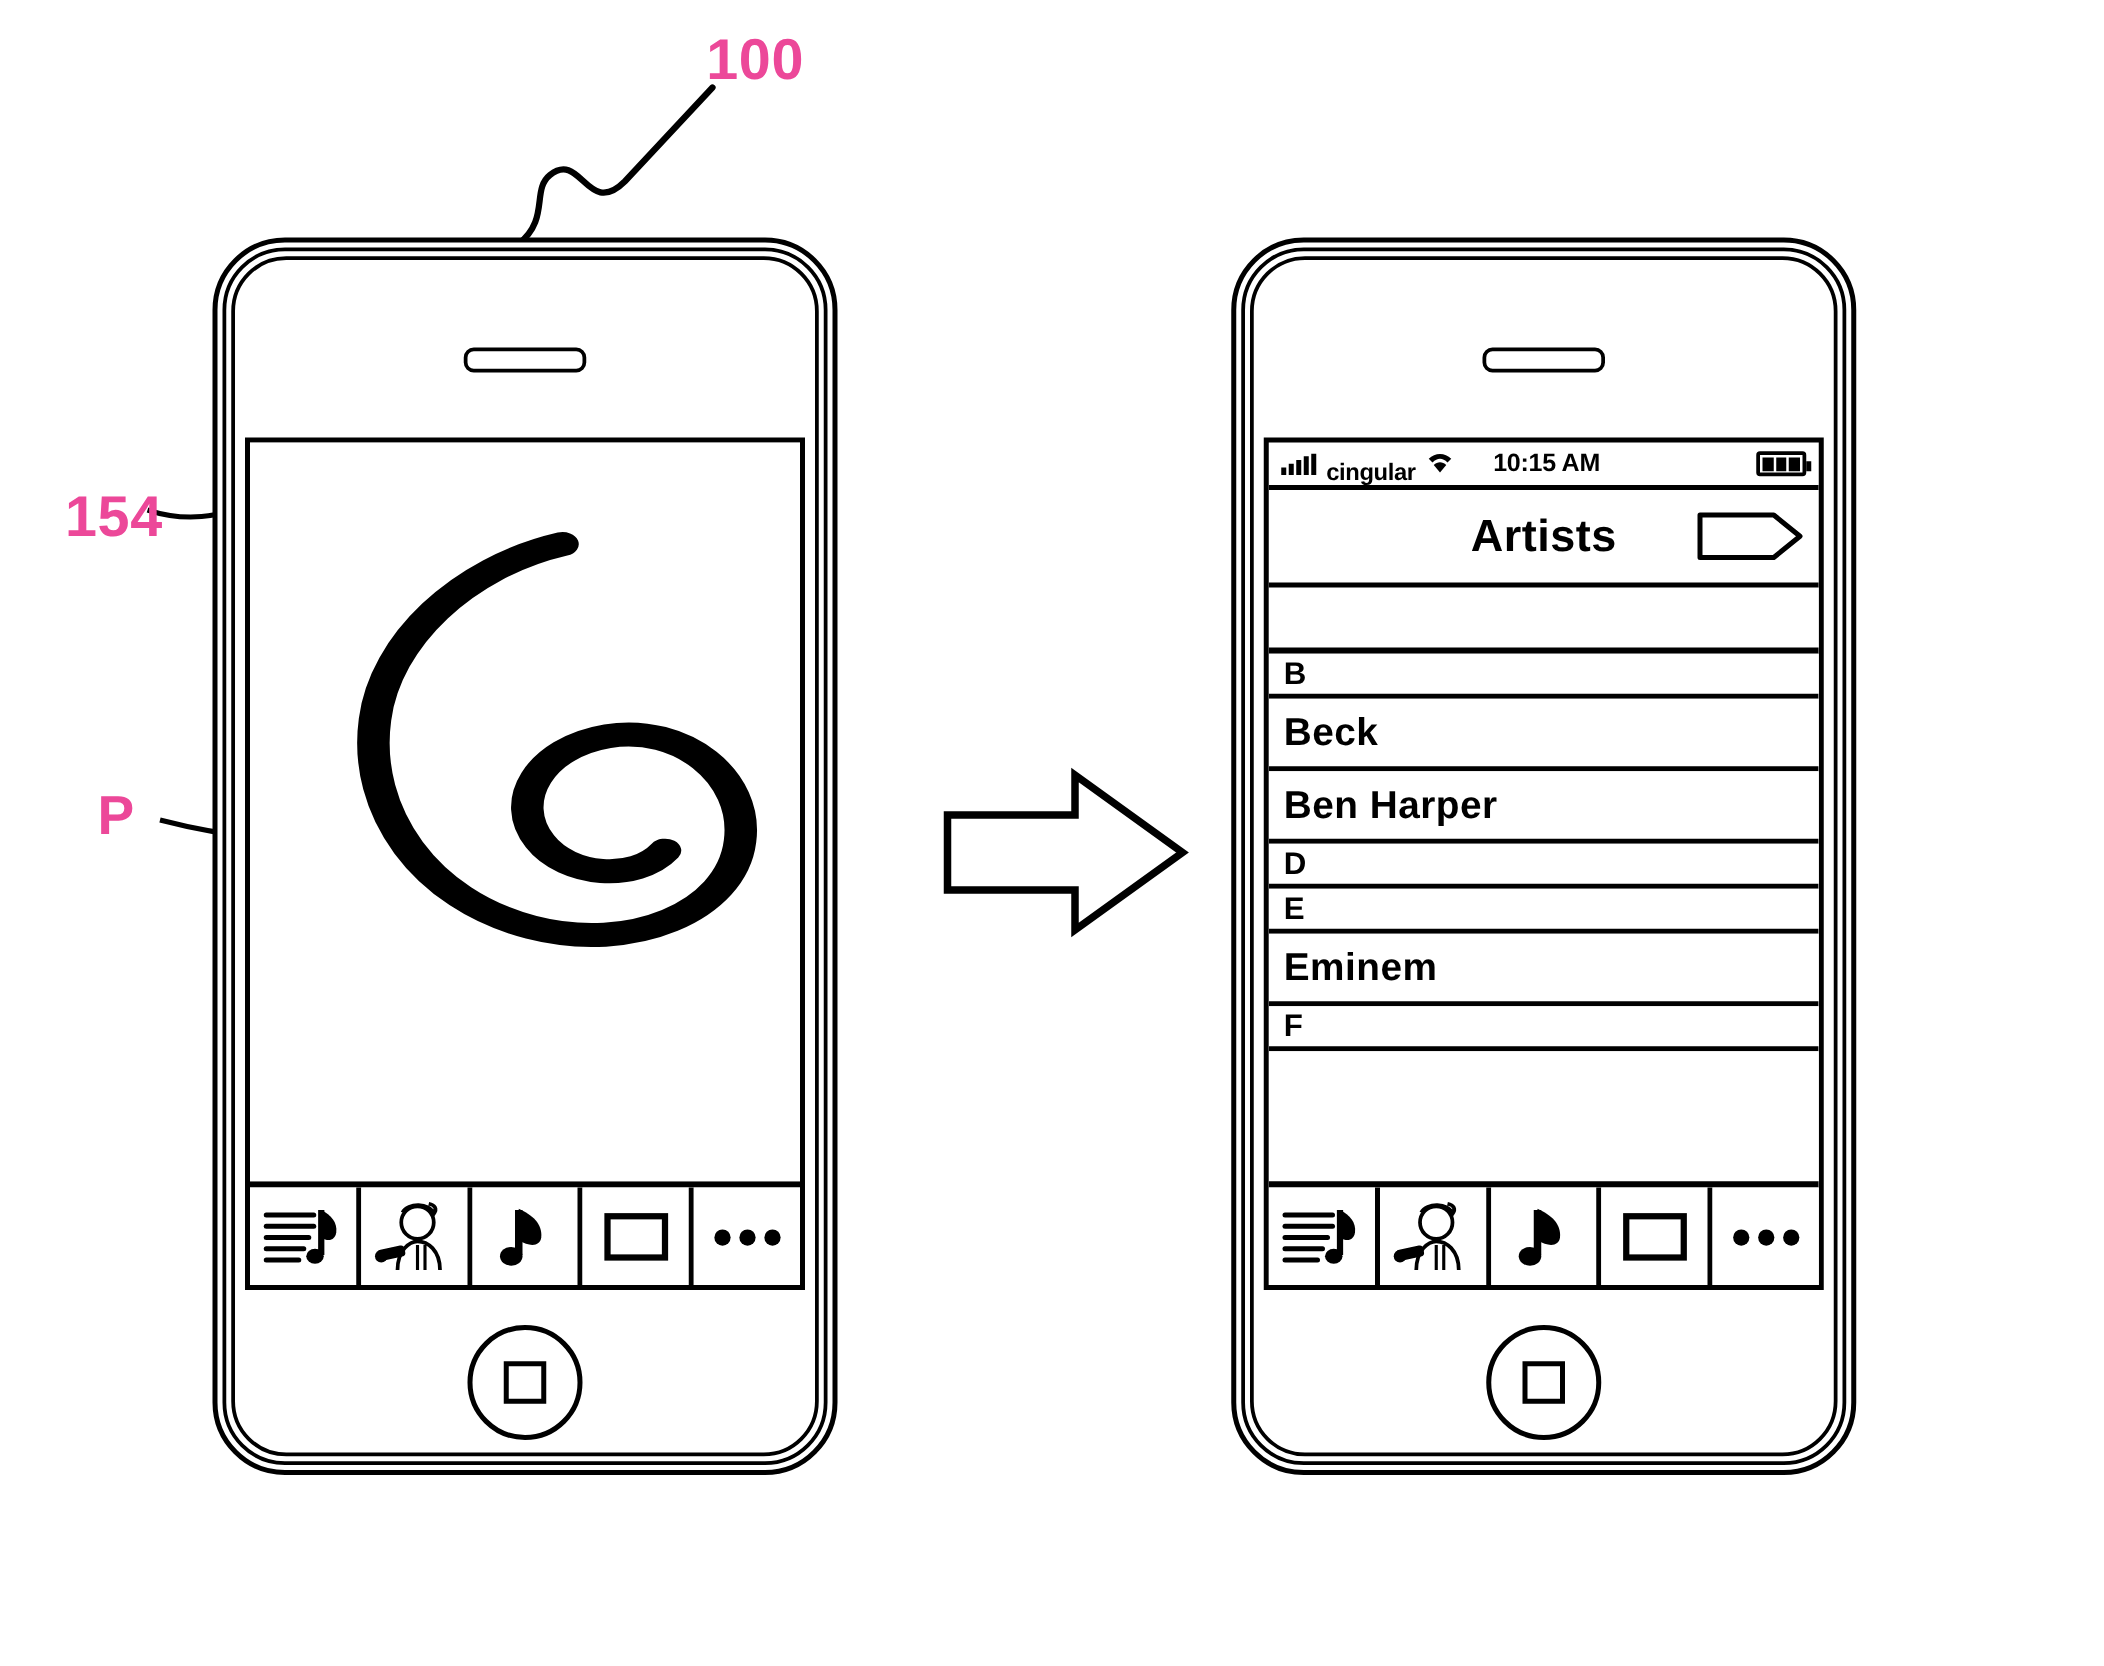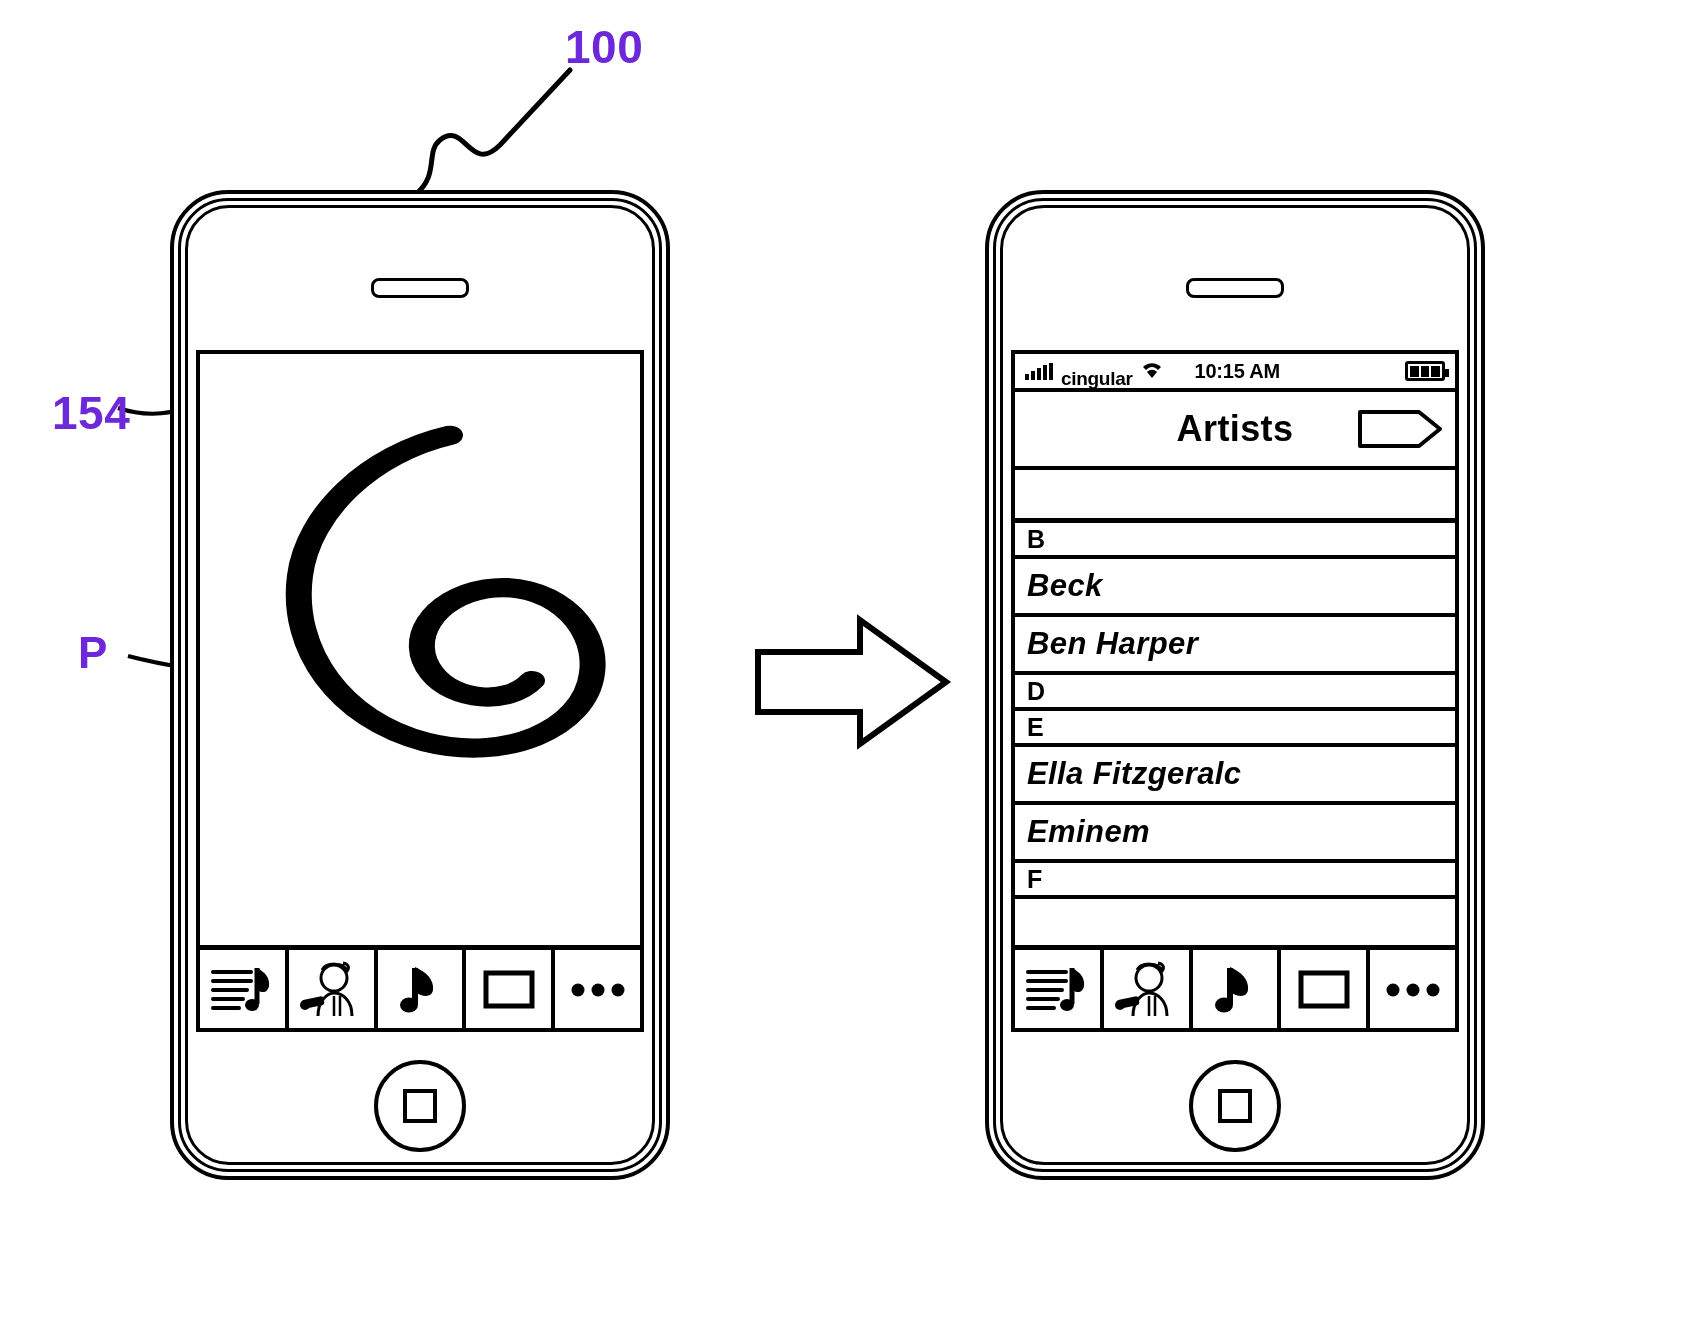--- a/index.html
+++ b/index.html
@@ -21,21 +21,21 @@
     left: 0; top: 0;
     width: 1683px;
     height: 1333px;
   }
 
   
   .ref-label {
     position: absolute;
     font-family: "Liberation Sans", sans-serif;
     font-weight: 700;
-    color: #6d28d9;
+    color: #ec4899;
     letter-spacing: 0.5px;
     white-space: nowrap;
   }
   #ref-100 { left: 565px; top: 20px; font-size: 46px; }
   #ref-101 { left: 52px;  top: 386px; font-size: 46px; }
   #ref-P   { left: 78px;  top: 628px; font-size: 44px; }
 
   .leader-svg {
     position: absolute;
     left: 0; top: 0;
@@ -253,21 +253,20 @@
   }
   .list-row.section .row-label {
     font-size: 25px;
     font-weight: 700;
     line-height: 1;
     letter-spacing: 0.2px;
   }
   .list-row.entry {
     height: 58px;
     flex: 0 0 auto;
-    font-style: italic;
   }
   .list-row.entry .row-label {
     font-size: 31px;
     font-weight: 700;
     letter-spacing: 0.4px;
   }
   .list-tail {
     flex: 1 1 auto;
     background: #fff;
   }
@@ -425,23 +424,20 @@
           <div class="list-row entry">
             <span class="row-label">Ben Harper</span>
           </div>
           <div class="list-row section">
             <span class="row-label">D</span>
           </div>
           <div class="list-row section">
             <span class="row-label">E</span>
           </div>
           <div class="list-row entry">
-            <span class="row-label">Ella Fitzgeralc</span>
-          </div>
-          <div class="list-row entry">
             <span class="row-label">Eminem</span>
           </div>
           <div class="list-row section">
             <span class="row-label">F</span>
           </div>
           <div class="list-tail"></div>
         </div>
 
       <div class="toolbar">
         <div class="tb-item">

